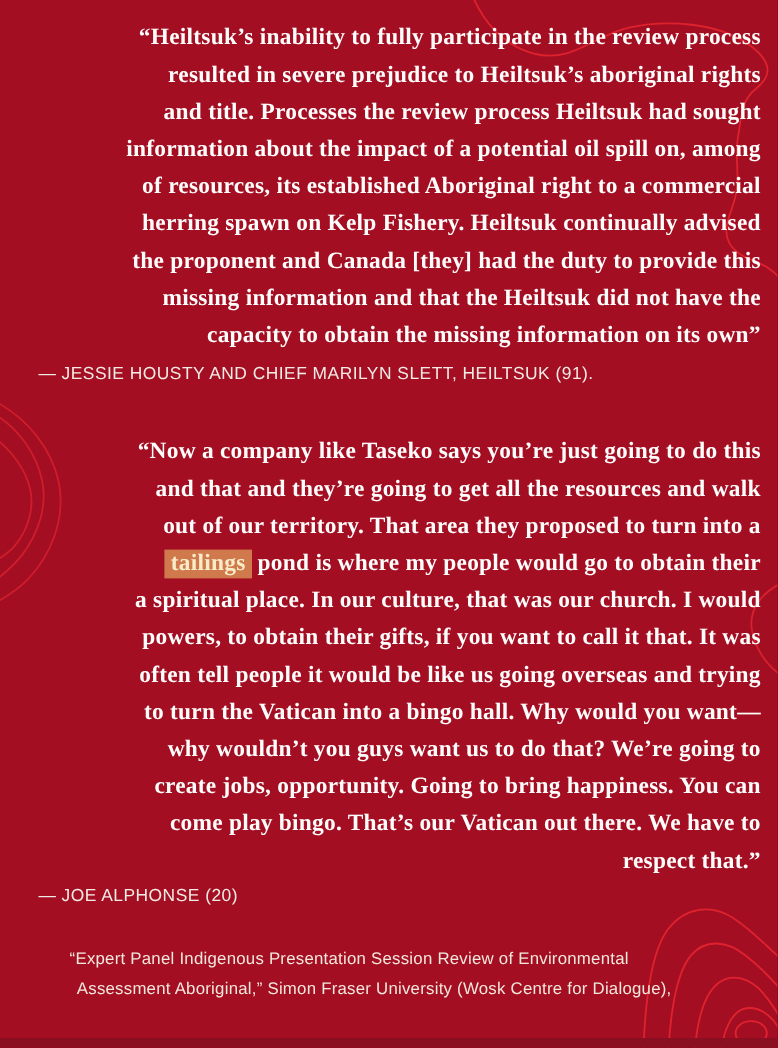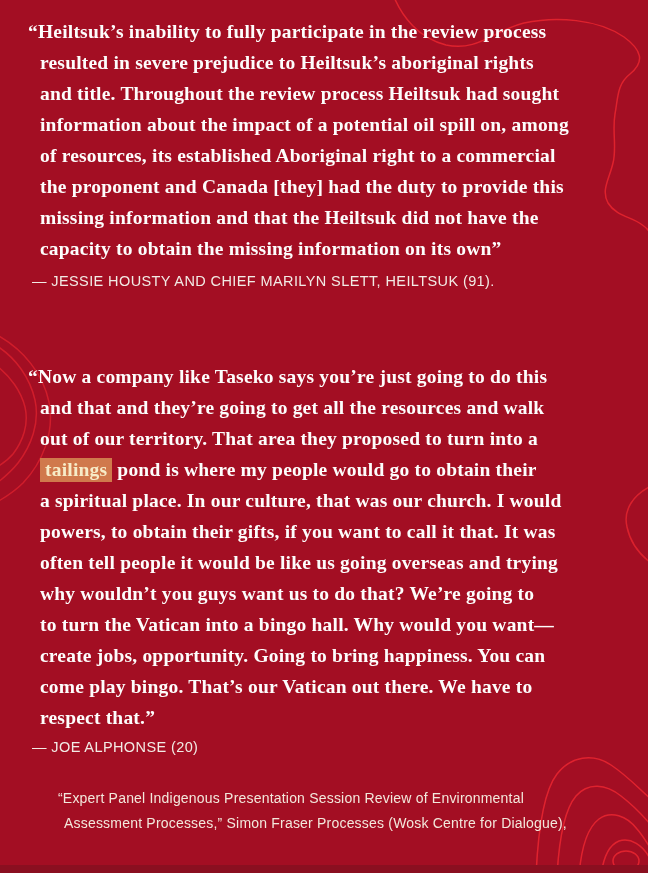--- a/index.html
+++ b/index.html
@@ -31,20 +31,21 @@
   .p-topo{opacity:.95;}
   .quote-block{position:absolute;left:0;right:0;z-index:2;padding:0 14px 0 40px;}
   .q1{top:16px;}
   .q2{top:361px;}
   .quote-body{
     font-family:"Liberation Serif","DejaVu Serif",serif;
     font-weight:700;
     font-size:19.5px;
     color:var(--quote-ink);
     letter-spacing:.2px;
+    text-align:right;
   }
   .quote-body .line{line-height:31px;white-space:nowrap;}
   .quote-body .line:first-child{text-indent:-12px;}
   .hl{
     background:var(--hl-bg);
     color:var(--hl-ink);
     padding:1px 5px 2px 5px;
     text-decoration-thickness:1.5px;
     text-underline-offset:2px;
     cursor:pointer;
@@ -92,47 +93,48 @@
     <path class="p-topo" d="M557,876 C559,840 564,810 576,796 C588,782 606,784 621,796 C634,806 645,818 651,825"></path>
     <path class="p-topo" d="M579,876 C581,850 587,828 599,819 C611,810 627,816 637,829 C644,837 648,845 651,849"></path>
     <path class="p-topo" d="M601,876 C603,859 609,845 619,841 C631,837 643,846 649,857"></path>
     <ellipse class="p-topo" cx="626" cy="861" rx="13" ry="10"></ellipse>
   </svg>
 
   <section class="quote-block q1">
     <div class="quote-body">
         <div class="line">“Heiltsuk’s inability to fully participate in the review process</div>
         <div class="line">resulted in severe prejudice to Heiltsuk’s aboriginal rights</div>
-        <div class="line">and title. Throughout the review process Heiltsuk had sought</div>
+        <div class="line">and title. Processes the review process Heiltsuk had sought</div>
         <div class="line">information about the impact of a potential oil spill on, among</div>
         <div class="line">of resources, its established Aboriginal right to a commercial</div>
+        <div class="line">herring spawn on Kelp Fishery. Heiltsuk continually advised</div>
         <div class="line">the proponent and Canada [they] had the duty to provide this</div>
         <div class="line">missing information and that the Heiltsuk did not have the</div>
         <div class="line">capacity to obtain the missing information on its own”</div>
       </div>
     <div class="attribution">— JESSIE HOUSTY AND CHIEF MARILYN SLETT, HEILTSUK (91).</div>
   </section>
 
   <section class="quote-block q2">
     <div class="quote-body">
         <div class="line">“Now a company like Taseko says you’re just going to do this</div>
         <div class="line">and that and they’re going to get all the resources and walk</div>
         <div class="line">out of our territory. That area they proposed to turn into a</div>
         <div class="line"><span class="hl">tailings</span> pond is where my people would go to obtain their</div>
         <div class="line">a spiritual place. In our culture, that was our church. I would</div>
         <div class="line">powers, to obtain their gifts, if you want to call it that. It was</div>
         <div class="line">often tell people it would be like us going overseas and trying</div>
+        <div class="line">to turn the Vatican into a bingo hall. Why would you want—</div>
         <div class="line">why wouldn’t you guys want us to do that? We’re going to</div>
-        <div class="line">to turn the Vatican into a bingo hall. Why would you want—</div>
         <div class="line">create jobs, opportunity. Going to bring happiness. You can</div>
         <div class="line">come play bingo. That’s our Vatican out there. We have to</div>
         <div class="line">respect that.”</div>
       </div>
     <div class="attribution">— JOE ALPHONSE (20)</div>
   </section>
 
   <footer class="citation">
       <div class="line">“Expert Panel Indigenous Presentation Session Review of Environmental</div>
-      <div class="line">Assessment Processes,” Simon Fraser Processes (Wosk Centre for Dialogue),</div>
+      <div class="line">Assessment Aboriginal,” Simon Fraser University (Wosk Centre for Dialogue),</div>
     </footer>
 
   <div class="bottom-bar"></div>
 </div>
 
 </body></html>

